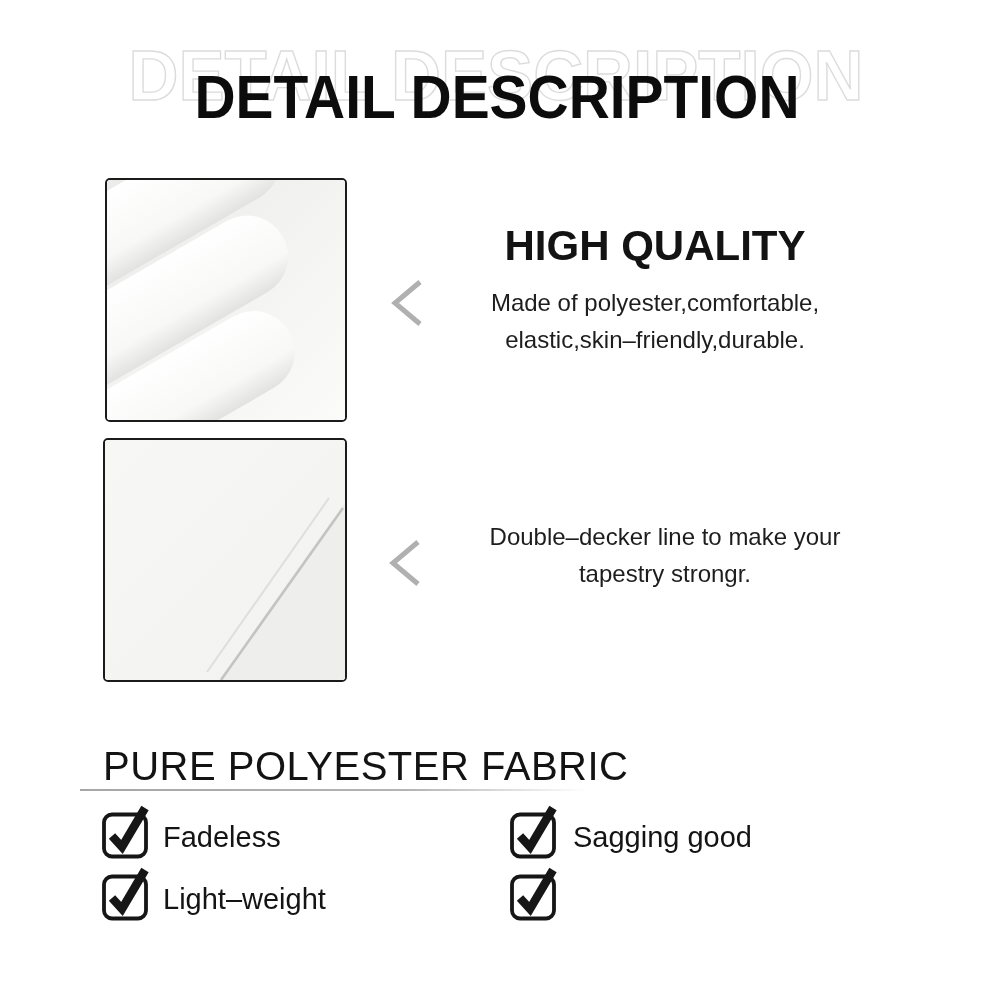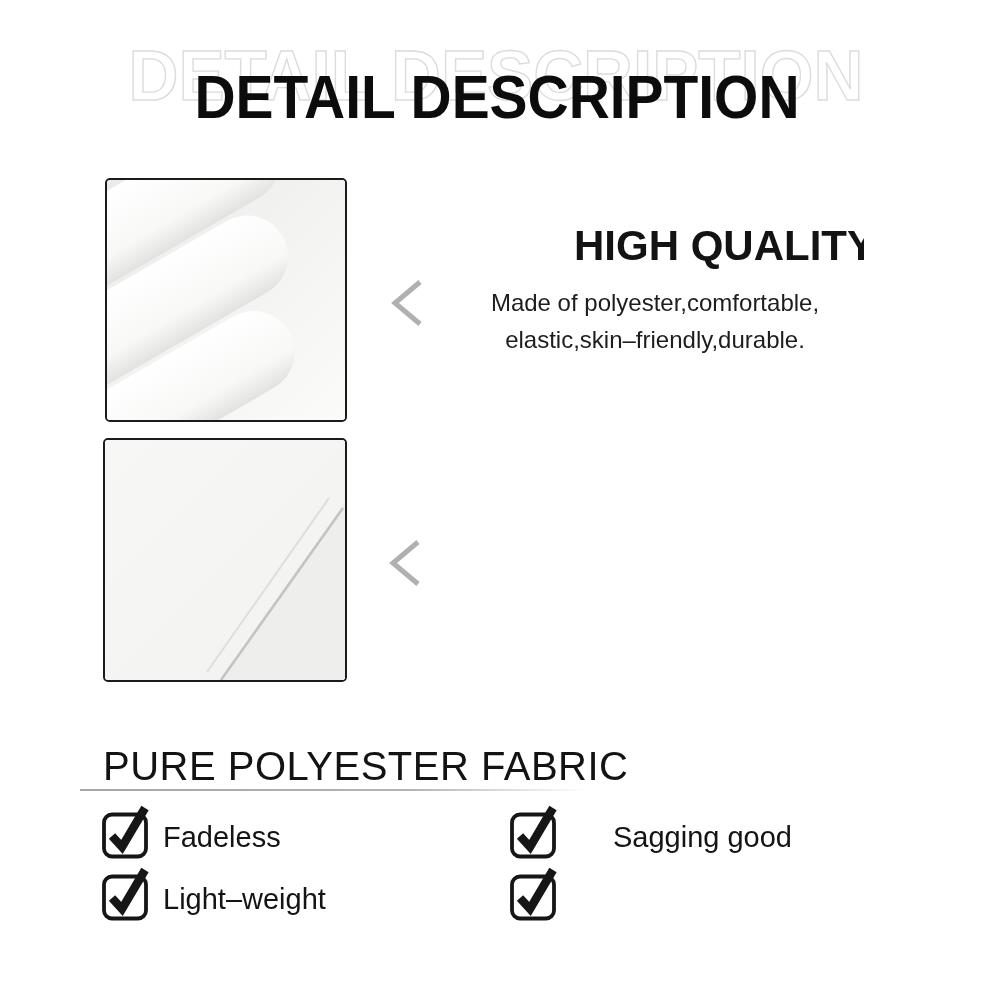--- a/index.html
+++ b/index.html
@@ -12,21 +12,21 @@
   .main-title  { font-family:"Liberation Sans",sans-serif; font-weight:bold; font-size:62px;
                  fill:#0c0c0c; }
 
   .img-frame { position:absolute; border:2.5px solid #1b1b1b; border-radius:5px;
                overflow:hidden; background:#f5f5f4; box-sizing:border-box; }
   .img-frame svg { display:block; width:100%; height:100%; }
 
   .chevron { position:absolute; }
 
   .sec-text { position:absolute; text-align:center; }
-  .sec-heading { margin:0; font-weight:bold; color:#131313; white-space:nowrap; line-height:1;text-align:right; }
+  .sec-heading { margin:0; font-weight:bold; color:#131313; white-space:nowrap; line-height:1; }
   .h-quality  { font-size:42px; }
   .h-hemming  { font-size:44px; }
   .desc { margin:0; font-size:24px; line-height:37px; color:#1d1d1d; }
 
   .fabric-heading { position:absolute; left:103px; top:746px; margin:0; font-size:40px;
                     font-weight:normal; color:#131313; white-space:nowrap; line-height:1; letter-spacing:0.5px; }
   .fabric-underline { position:absolute; left:80px; top:789px; width:508px; height:2px;
                       background:linear-gradient(to right,#a6a6a6 0%, #b4b4b4 65%, rgba(180,180,180,0) 100%); }
 
   .checkbox { position:absolute; width:48px; height:58px; }
@@ -86,20 +86,21 @@
       <line x1="224" y1="58" x2="102" y2="232" stroke="#dededd" stroke-width="2"></line>
       <line x1="238" y1="68" x2="116" y2="240" stroke="#c3c3c1" stroke-width="2.5"></line>
     </svg>
   </div>
 
   <svg class="chevron" style="left:386px; top:537px;" width="38" height="52" viewBox="0 0 38 52">
     <polyline points="32,5 7,26 32,47" fill="none" stroke="#b0b0b0" stroke-width="5" stroke-linejoin="miter"></polyline>
   </svg>
 
   <div class="sec-text" style="left:425px; top:491px; width:480px;">
+    <p class="desc" style="margin-top:27px;"><span>Double–decker line to make your</span><br><span>tapestry strongr.</span></p>
   </div>
 
   <h2 class="fabric-heading">PURE POLYESTER FABRIC</h2>
   <div class="fabric-underline"></div>
 
   <svg class="checkbox" style="left:101px; top:802px;" viewBox="0 0 48 58">
     <rect x="3" y="12.5" width="42" height="42" rx="8" fill="#ffffff" stroke="#161616" stroke-width="3.8"></rect>
     <path d="M11 34 L21 45 L44 6" fill="none" stroke="#161616" stroke-width="8.5" stroke-linejoin="miter"></path>
   </svg>
   <div class="feature-label" style="left:163px; top:822px;">Fadeless</div>
@@ -107,20 +108,20 @@
   <svg class="checkbox" style="left:101px; top:864px;" viewBox="0 0 48 58">
     <rect x="3" y="12.5" width="42" height="42" rx="8" fill="#ffffff" stroke="#161616" stroke-width="3.8"></rect>
     <path d="M11 34 L21 45 L44 6" fill="none" stroke="#161616" stroke-width="8.5" stroke-linejoin="miter"></path>
   </svg>
   <div class="feature-label" style="left:163px; top:884px;">Light–weight</div>
 
   <svg class="checkbox" style="left:509px; top:802px;" viewBox="0 0 48 58">
     <rect x="3" y="12.5" width="42" height="42" rx="8" fill="#ffffff" stroke="#161616" stroke-width="3.8"></rect>
     <path d="M11 34 L21 45 L44 6" fill="none" stroke="#161616" stroke-width="8.5" stroke-linejoin="miter"></path>
   </svg>
-  <div class="feature-label" style="left:573px; top:822px;margin-left:40px;">Sagging good</div>
+  <div class="feature-label" style="left:573px; top:822px;">Sagging good</div>
 
   <svg class="checkbox" style="left:509px; top:864px;" viewBox="0 0 48 58">
     <rect x="3" y="12.5" width="42" height="42" rx="8" fill="#ffffff" stroke="#161616" stroke-width="3.8"></rect>
     <path d="M11 34 L21 45 L44 6" fill="none" stroke="#161616" stroke-width="8.5" stroke-linejoin="miter"></path>
   </svg>
 
 </div>
 
 </body></html>

